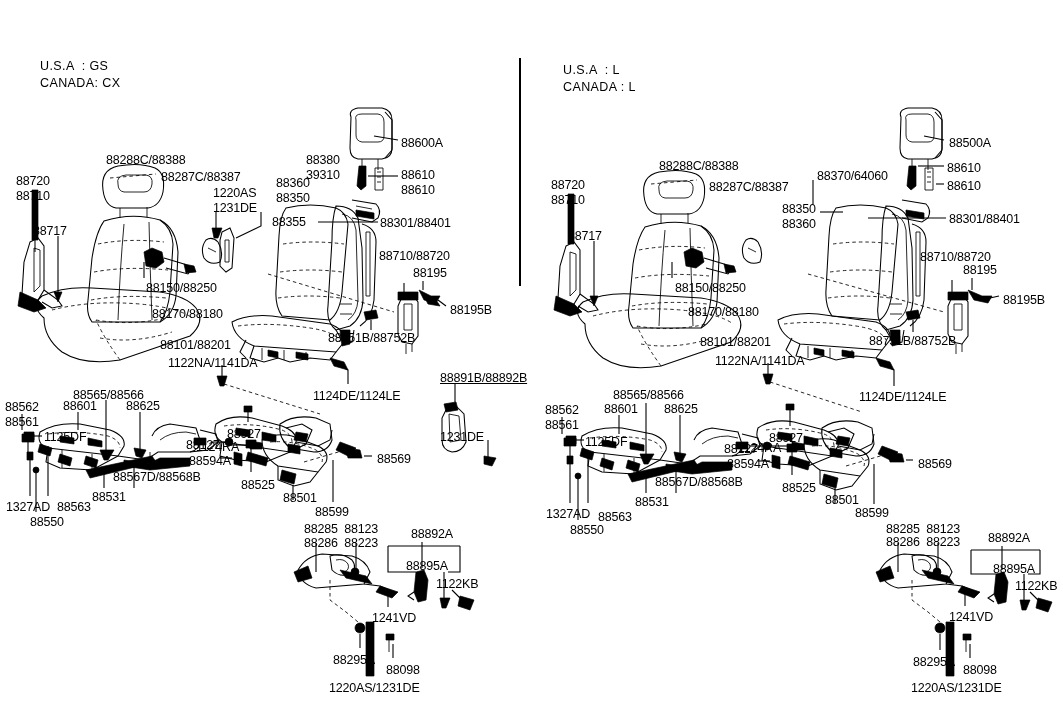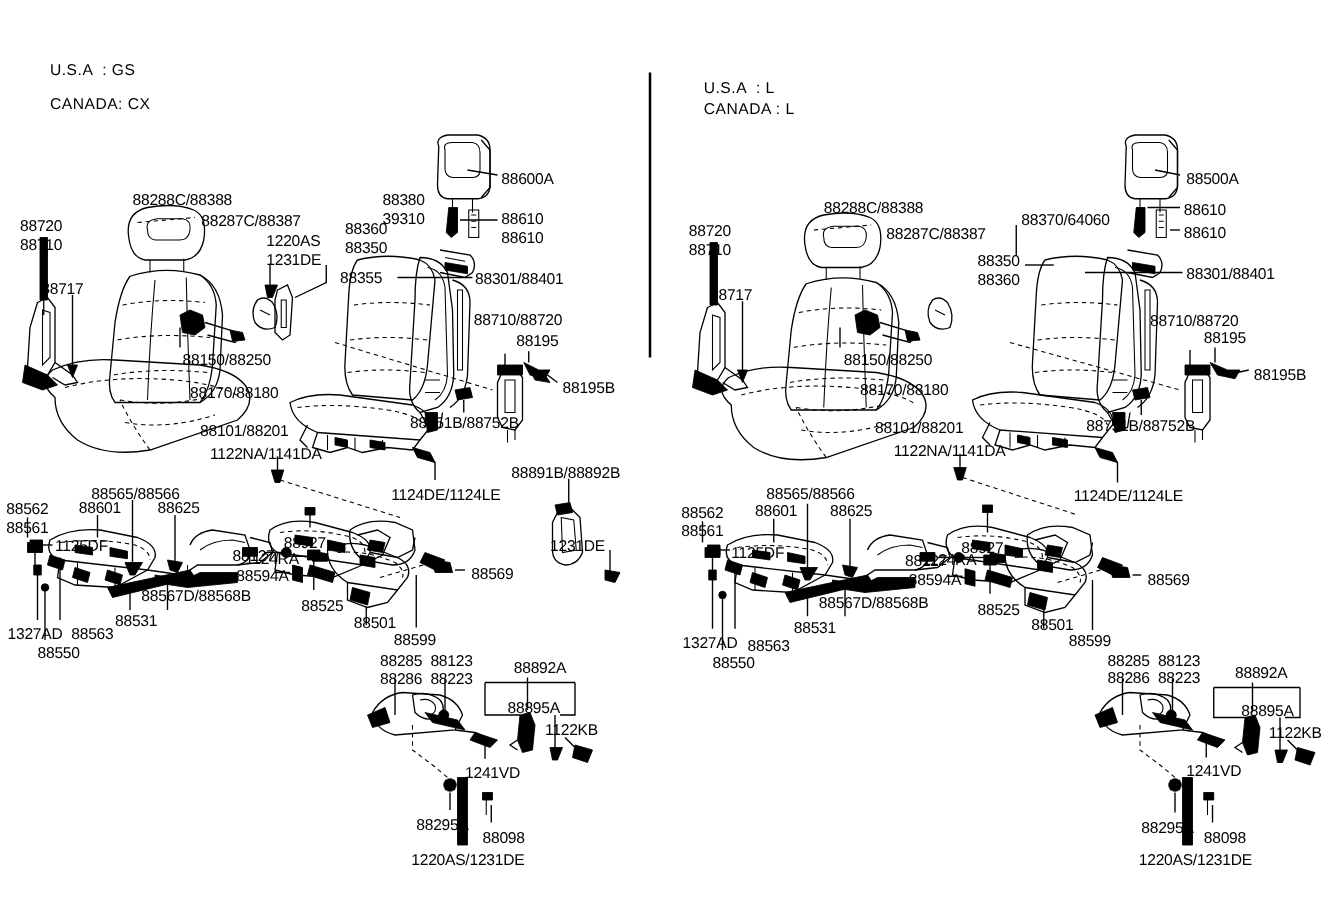--- a/index.html
+++ b/index.html
@@ -532,21 +532,21 @@
       <path class="sld" d="M1020 600 L1030 600 L1026 610 L1022 610 Z"></path>
       <path class="sld" d="M1038 598 L1052 602 L1048 612 L1036 608 Z"></path>
       <path class="lead" d="M1030 592 L1040 602"></path>
 
     </g>
 
   </svg>
 
   <div class="divider"></div>
 
-  <div class="hdr" style="left:40px; top:48px;">U.S.A  : GS</div>
+  <div class="hdr" style="left:40px; top:58px;">U.S.A  : GS</div>
   <div class="hdr" style="left:40px; top:75px;">CANADA: CX</div>
 
   <div class="hdr" style="left:563px; top:62px;">U.S.A  : L</div>
   <div class="hdr" style="left:563px; top:79px;">CANADA : L</div>
 
   <div id="left-labels">
       <div class="lbl" style="left: 16px; top: 174px;">88720
 88710</div>
       <div class="lbl" style="left: 33px; top: 224px;">88717</div>
       <div class="lbl" style="left: 106px; top: 153px;">88288C/88388</div>
@@ -564,21 +564,21 @@
       <div class="lbl" style="left: 380px; top: 216px;">88301/88401</div>
       <div class="lbl" style="left: 379px; top: 249px;">88710/88720</div>
       <div class="lbl" style="left: 413px; top: 266px;">88195</div>
       <div class="lbl" style="left: 450px; top: 303px;">88195B</div>
       <div class="lbl" style="left: 146px; top: 281px;">88150/88250</div>
       <div class="lbl" style="left: 152px; top: 307px;">88170/88180</div>
       <div class="lbl" style="left: 160px; top: 338px;">88101/88201</div>
       <div class="lbl" style="left: 168px; top: 356px;">1122NA/1141DA</div>
       <div class="lbl" style="left: 328px; top: 331px;">88751B/88752B</div>
       <div class="lbl" style="left: 313px; top: 389px;">1124DE/1124LE</div>
-      <div class="lbl" style="left: 409px; top: 371px;">88891B/88892B</div>
+      <div class="lbl" style="left: 440px; top: 371px; text-decoration: underline;">88891B/88892B</div>
       <div class="lbl" style="left: 440px; top: 430px;">1231DE</div>
       <div class="lbl" style="left: 5px; top: 400px;">88562
 88561</div>
       <div class="lbl" style="left: 44px; top: 430px;">1125DF</div>
       <div class="lbl" style="left: 73px; top: 388px;">88565/88566</div>
       <div class="lbl" style="left: 63px; top: 399px;">88601</div>
       <div class="lbl" style="left: 126px; top: 399px;">88625</div>
       <div class="lbl" style="left: 227px; top: 427px;">88927</div>
       <div class="lbl" style="left: 196px; top: 440px;">1124RA</div>
       <div class="lbl" style="left: 186px; top: 438px;">88127</div>

